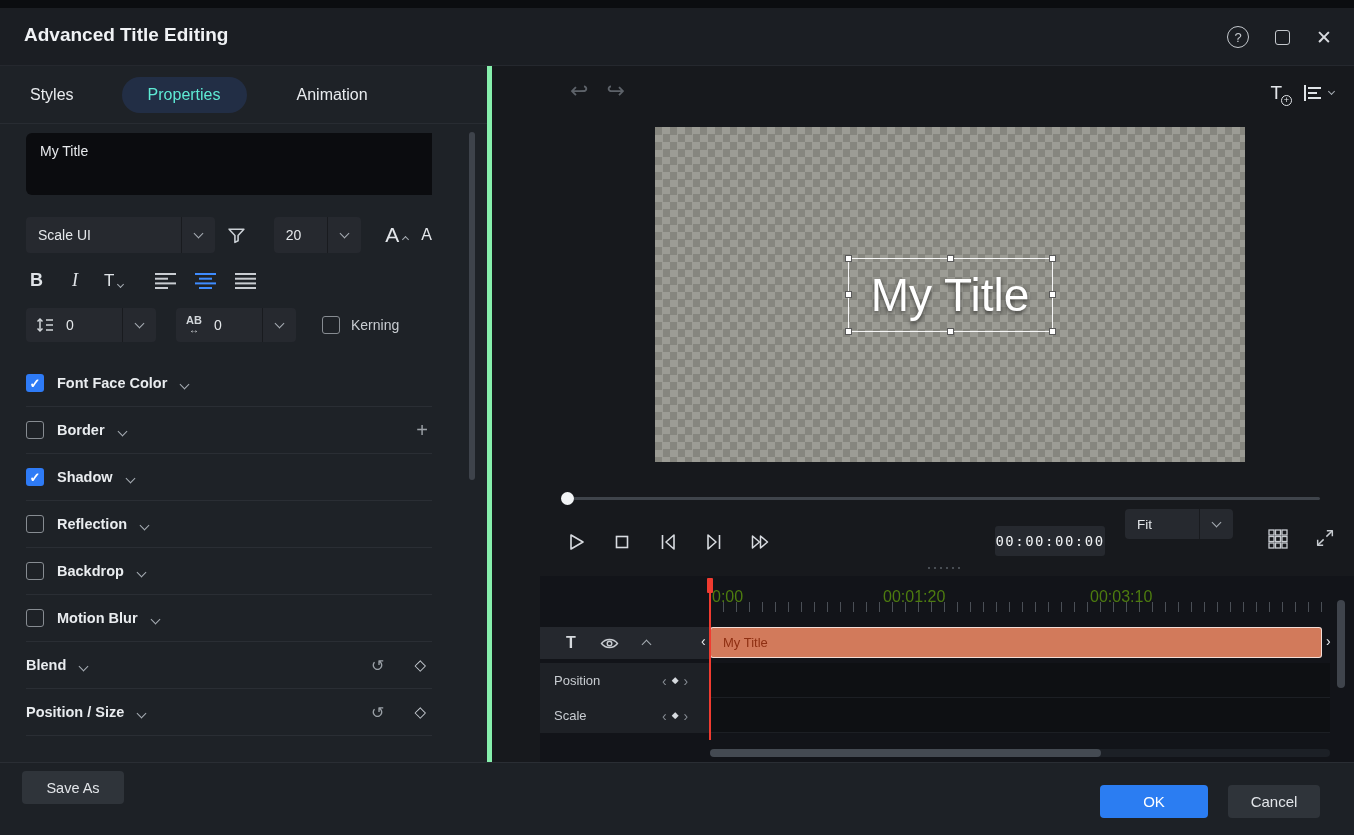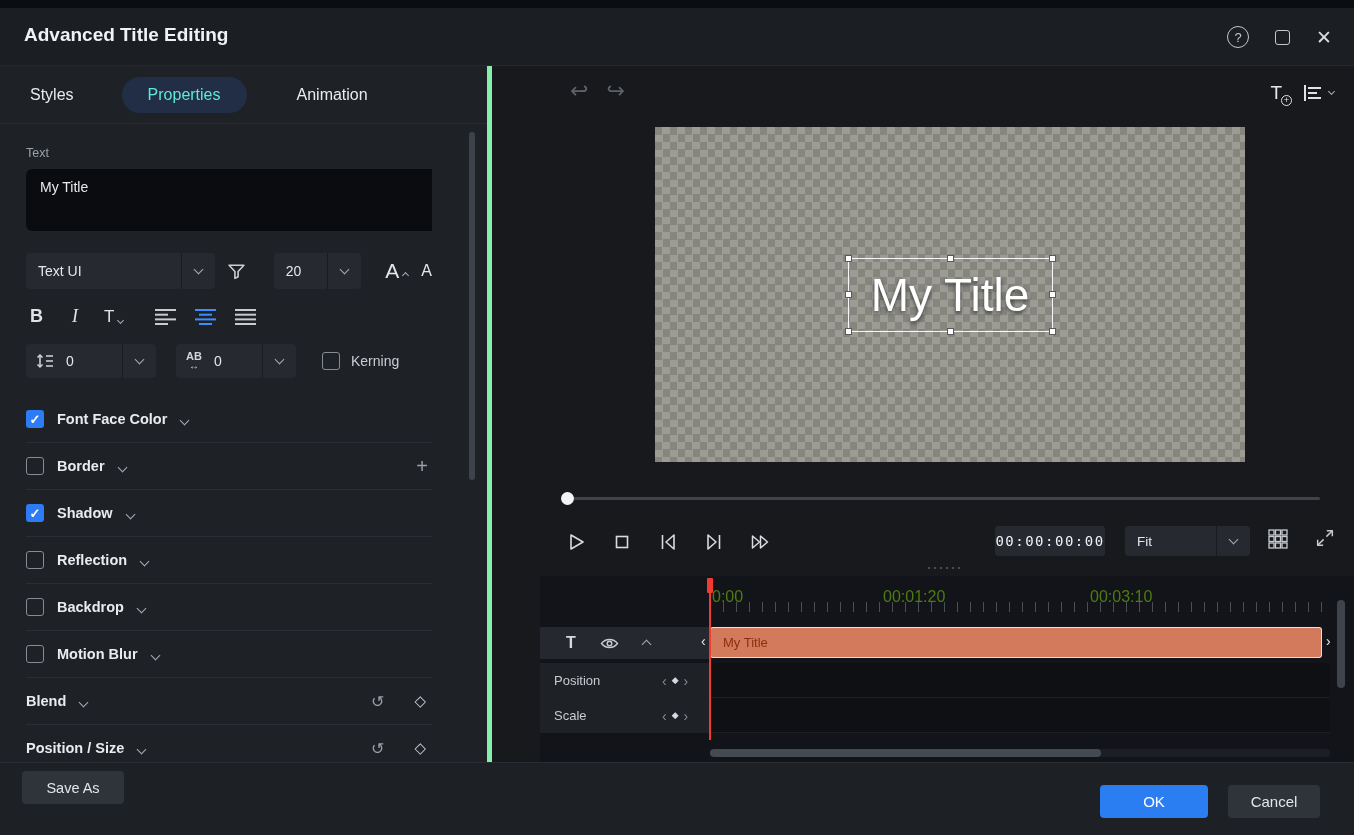--- a/index.html
+++ b/index.html
@@ -88,21 +88,21 @@
   .handle { position:absolute; width:7px; height:7px; background:#fff; border:1px solid #5a5a5a; }
   .h-tl{left:-4px;top:-4px;} .h-tm{left:calc(50% - 4px);top:-4px;} .h-tr{right:-4px;top:-4px;}
   .h-ml{left:-4px;top:calc(50% - 4px);} .h-mr{right:-4px;top:calc(50% - 4px);}
   .h-bl{left:-4px;bottom:-4px;} .h-bm{left:calc(50% - 4px);bottom:-4px;} .h-br{right:-4px;bottom:-4px;}
 
   .seek-line { position:absolute; left:27px; right:34px; top:431px; height:3px; background:#3f444b; border-radius:2px; }
   .seek-knob { position:absolute; left:21px; top:426px; width:13px; height:13px; border-radius:50%; background:#f2f4f6; }
 
   .transport { position:absolute; left:24px; top:462px; display:flex; align-items:center; gap:22px; height:28px; }
   .timecode { position:absolute; left:455px; top:460px; width:110px; height:30px; background:#26292f; border-radius:3px; display:flex; align-items:center; justify-content:center; font-family:"DejaVu Sans Mono", monospace; font-size:14px; letter-spacing:1.5px; color:#f0f2f4; }
-  .fit-select { position:absolute; left:585px; top:460px; width:125px; height:30px; }
+  .fit-select { position:absolute; left:585px; top:443px; width:108px; height:30px; }
   .fit-select .sel-label { font-size:13.5px; }
   .grid-btn { position:absolute; left:728px; top:463px; }
   .fs-btn { position:absolute; left:774px; top:461px; }
   .drag-dots { position:absolute; left:388px; top:501px; display:flex; gap:4px; }
   .dot { width:2px; height:2px; border-radius:50%; background:#5a5f66; }
 
   
   .timeline { position:absolute; left:0; top:510px; width:814px; height:186px; background:#121419; }
   .ruler { position:absolute; left:170px; right:24px; top:0; height:40px; }
   .ruler-ticks { position:absolute; left:0; right:0; top:26px; height:10px; background:repeating-linear-gradient(90deg, #4a4f56 0 1px, transparent 1px 13px); }
@@ -156,27 +156,26 @@
   </div>
 
   <div class="left-panel">
     <div class="tabs">
       <div class="tab tab-styles">Styles</div>
       <div class="tab tab-active">Properties</div>
       <div class="tab">Animation</div>
     </div>
 
     <div class="panel-body">
-      <div class="field-label">Text</div>
       <textarea class="text-area" style="">My Title</textarea>
 
       
       <div class="row font-row">
         <div class="select font-select">
-          <span class="sel-label">Text UI</span>
+          <span class="sel-label">Scale UI</span>
           <span class="sel-chev">
               <span class="chev"></span>
             </span>
         </div>
         <span class="filter-btn">
           <svg width="19" height="19" viewBox="0 0 18 18">
               <path d="M2 3h14l-5.5 6v5l-3 1.5v-6.5z" fill="none" stroke="#ccd1d6" stroke-width="1.5" stroke-linejoin="round"></path>
             </svg>
         </span>
         <div class="select size-select">

